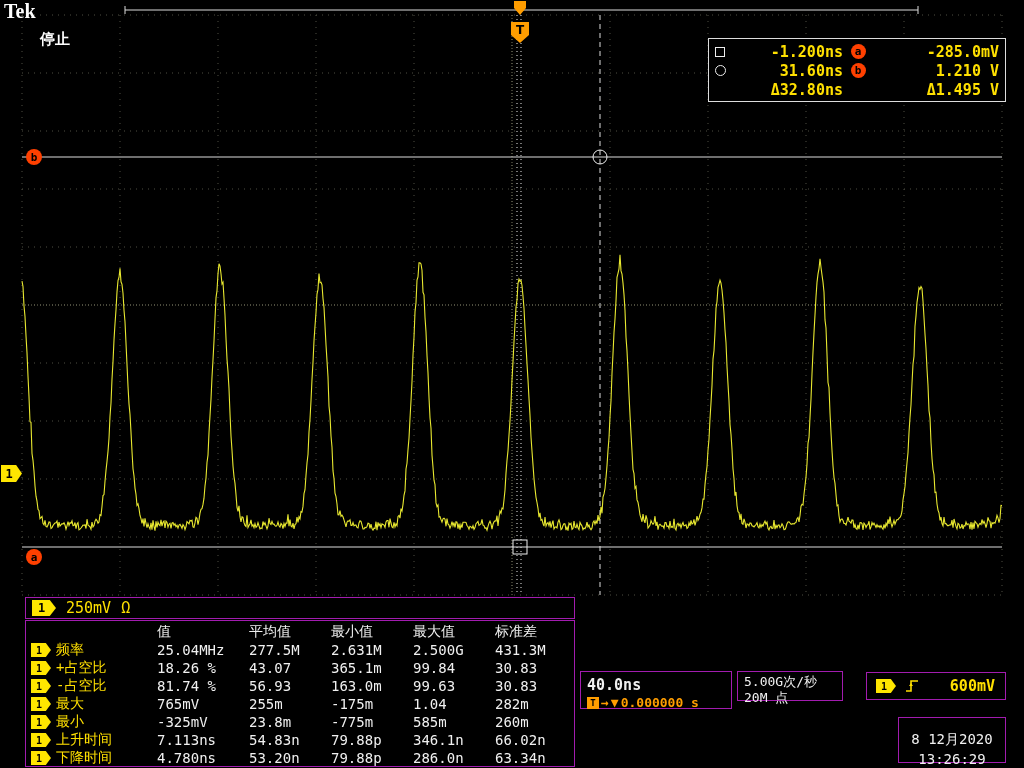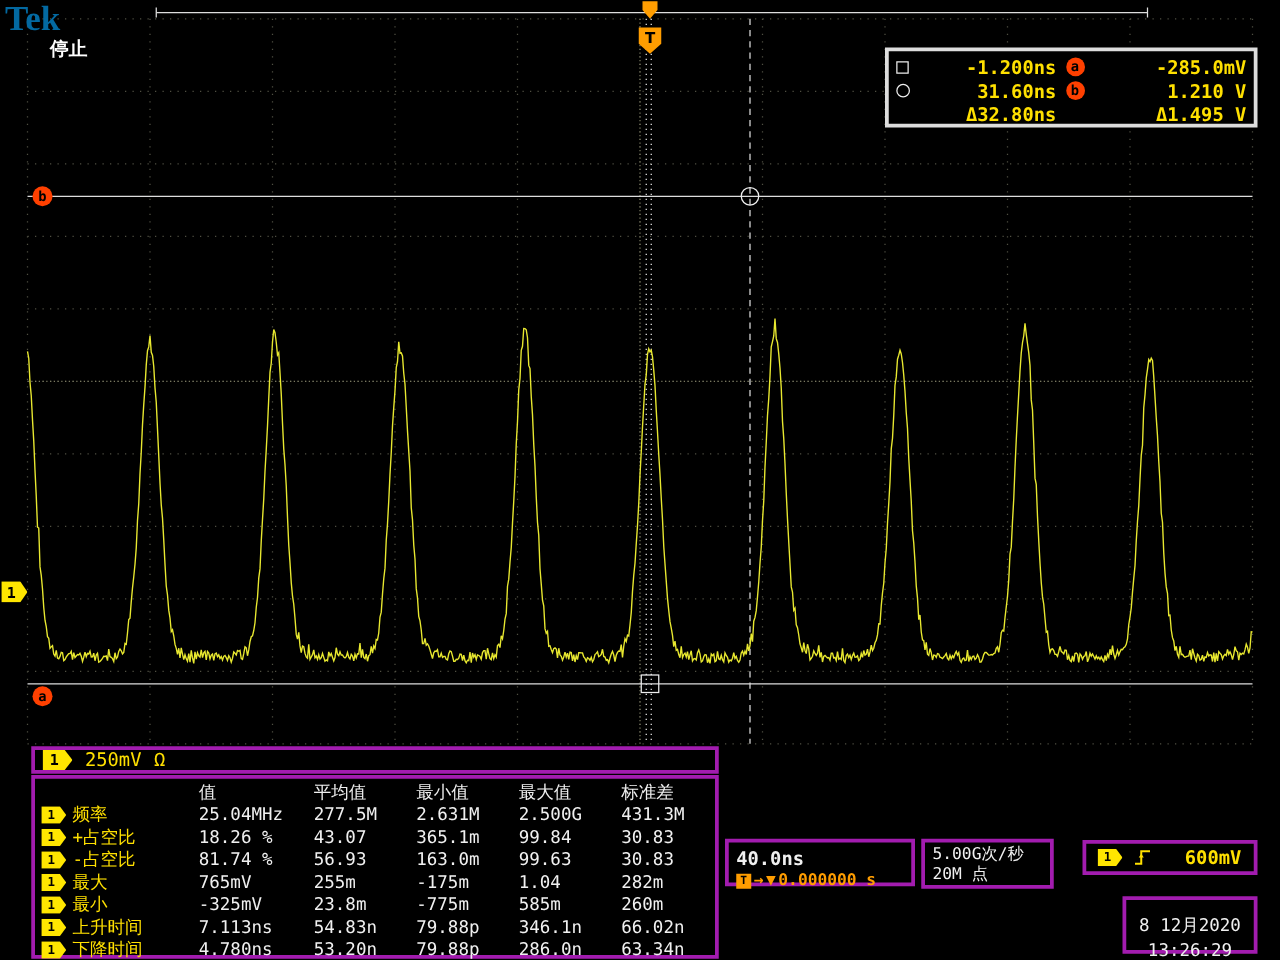--- a/index.html
+++ b/index.html
@@ -1,24 +1,24 @@
 <!DOCTYPE html>
 <html><head>
 <meta charset="utf-8">
 <style>
   *{margin:0;padding:0;box-sizing:border-box;}
   html,body{width:1024px;height:768px;background:#000;overflow:hidden;}
   body{position:relative;font-family:"DejaVu Sans Mono","DejaVu Sans",sans-serif;color:#f0f0f0;}
-  .panel{position:absolute;background:#000;border:3px solid #a21caf;}
+  .panel{position:absolute;background:#000;border:1px solid #a21caf;}
   .yellow{color:#ffe000;}
 
   #scope-svg{position:absolute;left:0;top:0;}
 
   .brand{position:absolute;left:4px;top:0px;font-family:"Liberation Serif","DejaVu Serif",serif;
-         font-weight:bold;font-size:28px;color:#0369a1;}
+         font-weight:bold;font-size:20px;color:#ffffff;}
   .acq-status{position:absolute;left:40px;top:3px;font-size:15px;font-weight:bold;color:#fff;margin-top:27px;}
 
   
   .edge-badge{position:absolute;width:16px;height:16px;border-radius:50%;background:#ff4000;
       color:#000;font-size:11px;font-weight:bold;display:flex;align-items:center;justify-content:center;}
   .b-badge{left:26px;top:149px;}
   .a-badge{left:26px;top:549px;}
   .ch1-marker{position:absolute;left:1px;top:465px;width:21px;height:17px;background:#ffe600;
       color:#000;font-size:12px;font-weight:bold;display:flex;align-items:center;justify-content:center;
       clip-path:polygon(0 0,72% 0,100% 50%,72% 100%,0 100%);padding-right:5px;}
@@ -49,21 +49,21 @@
   .meas-row.header .cell{color:#f0f0f0;}
   .cell.name{display:flex;align-items:center;gap:5px;color:#ffe000;}
   .mname{color:#ffe000;}
 
   
   .hbox{left:580px;top:671px;width:152px;height:38px;padding:4px 6px;}
   .hscale{font-size:15px;font-weight:bold;color:#f0f0f0;}
   .hpos{display:flex;align-items:center;gap:2px;font-size:13px;font-weight:bold;color:#ff9d00;margin-top:1px;}
   .tbadge{width:12px;height:12px;background:#ff9d00;color:#000;font-size:9px;font-weight:bold;
       display:inline-flex;align-items:center;justify-content:center;}
-  .sbox{left:737px;top:671px;width:106px;height:40px;padding:2px 6px;font-size:13px;line-height:16px;color:#f0f0f0;}
+  .sbox{left:737px;top:671px;width:106px;height:30px;padding:2px 6px;font-size:13px;line-height:16px;color:#f0f0f0;}
   .tbox{left:866px;top:672px;width:140px;height:28px;display:flex;align-items:center;gap:9px;padding:0 10px 0 9px;}
   .tbox .yellow{font-size:15px;font-weight:bold;margin-left:auto;}
   .dbox{left:898px;top:717px;width:108px;height:46px;padding-top:11px;font-size:14px;line-height:20px;
       text-align:center;color:#f0f0f0;}
 </style>
 </head>
 <body>
 
 <svg id="scope-svg" width="1024" height="768" viewBox="0 0 1024 768">
     <line x1="22" y1="15" x2="22" y2="595" stroke="#4f4f42" stroke-dasharray="1 5" stroke-width="1"></line>

